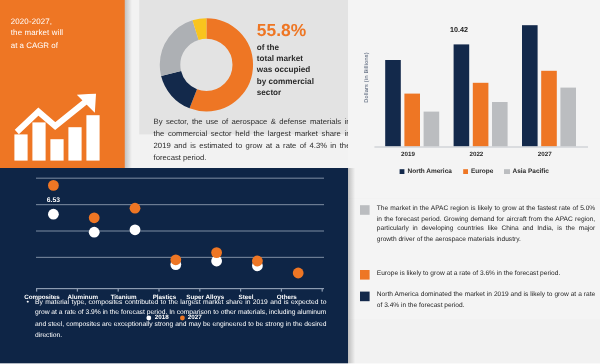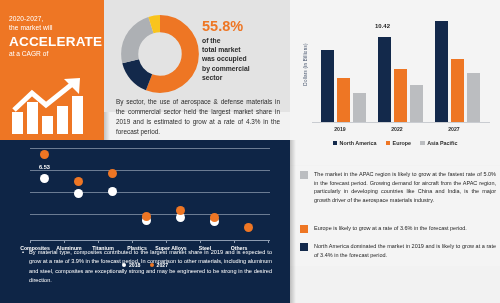--- a/index.html
+++ b/index.html
@@ -24,21 +24,21 @@
   .accel-cagr { font-size: 14px; font-weight: bold; line-height: 15px; }
   .accel-art { position: absolute; left: 10px; bottom: 6px; width: 86px; height: 56px; }
 
   .panel-shadow {
     position: absolute; left: 104px; top: 0; width: 6px; height: 140px;
     background: linear-gradient(to right, rgba(0,0,0,.20), rgba(0,0,0,0));
   }
 
   
   .donut-panel {
-    position: absolute; left: 104px; top: 0; width: 186px; height: 112px;
+    position: absolute; left: 116px; top: 0; width: 186px; height: 112px;
     background: #e3e3e3;
   }
   .donut-wrap { position: absolute; left: 16px; top: 14px; width: 80px; height: 80px; }
   .pct-block { position: absolute; left: 98px; top: 18px; width: 84px; }
   .pct-num { color: #ee7624; font-size: 14.5px; font-weight: bold; line-height: 16px; }
   .pct-sub { color: #2b2b2b; font-size: 6.8px; line-height: 9.2px; font-weight: bold; margin-top: 2px;}
   .sector-note {
     position: absolute; left: 12px; top: 97px; width: 164px;
     font-size: 6.4px; line-height: 10px; color: #2b2b2b; text-align: justify;
   }
@@ -120,21 +120,20 @@
   .logo-t2 { font-size: 6.2px; font-weight: bold; color: #4cc3e8; letter-spacing: .3px; margin-top: 1px;}
 </style>
 </head>
 <body>
 
 <div class="page">
 
   <div class="accel-panel">
     <div class="accel-l1">2020-2027,</div>
     <div class="accel-l2">the market will</div>
-    <div class="accel-big">ACCELERATE</div>
     <div class="accel-l3">at a CAGR of</div>
     <svg class="accel-art" viewBox="0 0 86 56">
       <rect x="2" y="34" width="11" height="22" fill="#ffffff"></rect>
       <rect x="17" y="24" width="11" height="32" fill="#ffffff"></rect>
       <rect x="32" y="38" width="11" height="18" fill="#ffffff"></rect>
       <rect x="47" y="28" width="11" height="28" fill="#ffffff"></rect>
       <rect x="62" y="18" width="11" height="38" fill="#ffffff"></rect>
       <path d="M4 32 L22 15 L36 27 L66 3" stroke="#ffffff" stroke-width="5" fill="none" stroke-linejoin="miter"></path>
       <path d="M54 1 L70 0 L69 16 Z" fill="#ffffff"></path>
     </svg>

